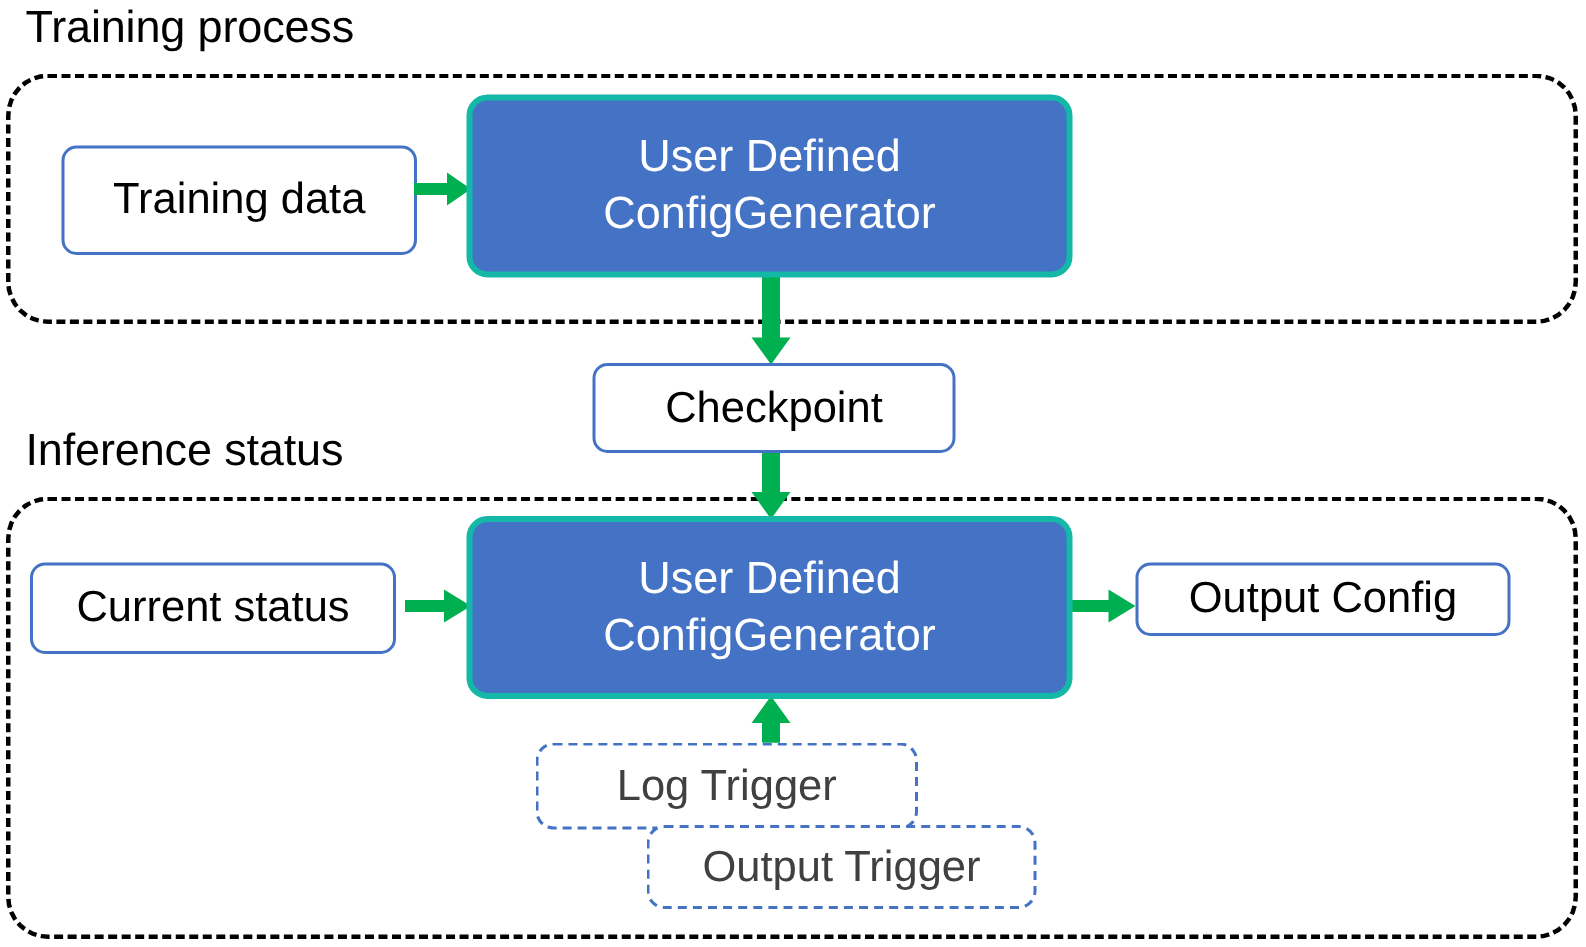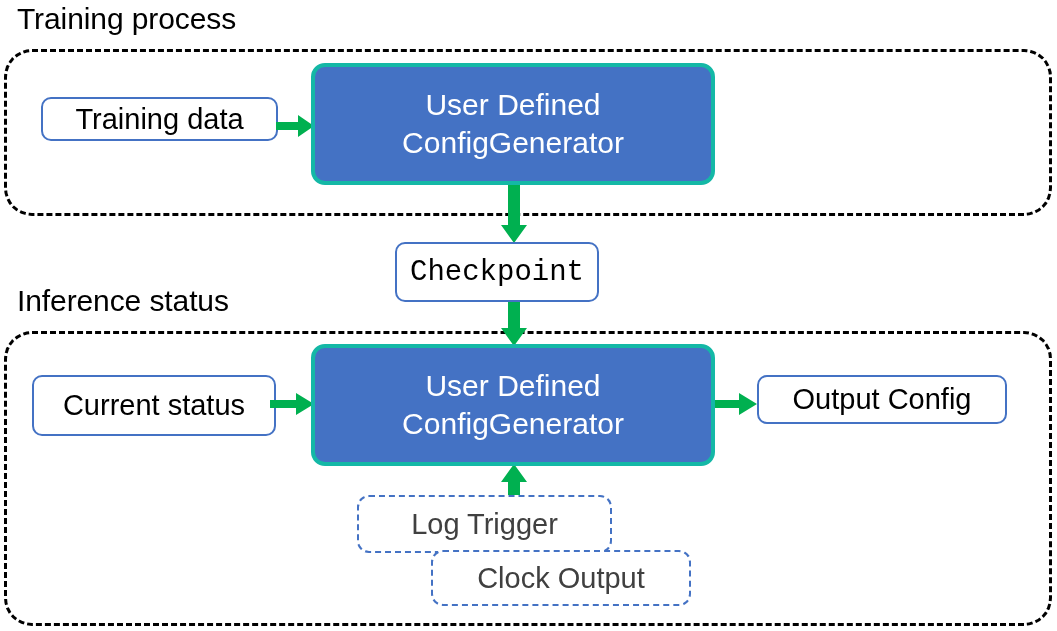--- a/index.html
+++ b/index.html
@@ -78,24 +78,24 @@
   .node-dashed {
     background: #ffffff;
     border: 2.5px dashed #4472C4;
     border-radius: 12px;
     color: #404040;
     font-size: 29px;
     line-height: 33px;
   }
 
   
-  #node-training-data   { left: 41px;  top: 97px;  width: 237px; height: 44px; }
+  #node-training-data   { left: 41px;  top: 97px;  width: 237px; height: 73px; }
   #node-cfg-train       { left: 311px; top: 63px;  width: 404px; height: 122px; z-index: 5; }
-  #node-checkpoint      { left: 395px; top: 242px; width: 204px; height: 60px; z-index: 6; font-family: Liberation Mono, monospace; }
-  #node-current-status  { left: 32px;  top: 375px; width: 244px; height: 61px; }
+  #node-checkpoint      { left: 395px; top: 242px; width: 242px; height: 60px; z-index: 6; }
+  #node-current-status  { left: 20px;  top: 375px; width: 244px; height: 61px; }
   #node-cfg-infer       { left: 311px; top: 344px; width: 404px; height: 122px; z-index: 5; }
   #node-output-config   { left: 757px; top: 375px; width: 250px; height: 49px; }
   #node-log-trigger     { left: 357px; top: 495px; width: 255px; height: 58px; z-index: 3; }
   #node-clock-trigger   { left: 431px; top: 550px; width: 260px; height: 56px; z-index: 4; }
 
   
   .arrow {
     position: absolute;
     z-index: 2;
   }
@@ -174,15 +174,15 @@
   </div>
 
   <div class="arrow" id="arrow-trigger-to-cfg">
     <svg width="28" height="40" viewBox="0 0 28 40">
       <path d="M14 0 L27 18 L20 18 L20 40 L8 40 L8 18 L1 18 Z" fill="#00B050"></path>
     </svg>
   </div>
 
   <div class="node node-dashed" id="node-log-trigger">Log Trigger</div>
 
-  <div class="node node-dashed" id="node-clock-trigger">Clock Output</div>
+  <div class="node node-dashed" id="node-clock-trigger">Output Trigger</div>
 
 </div>
 
 </body></html>

